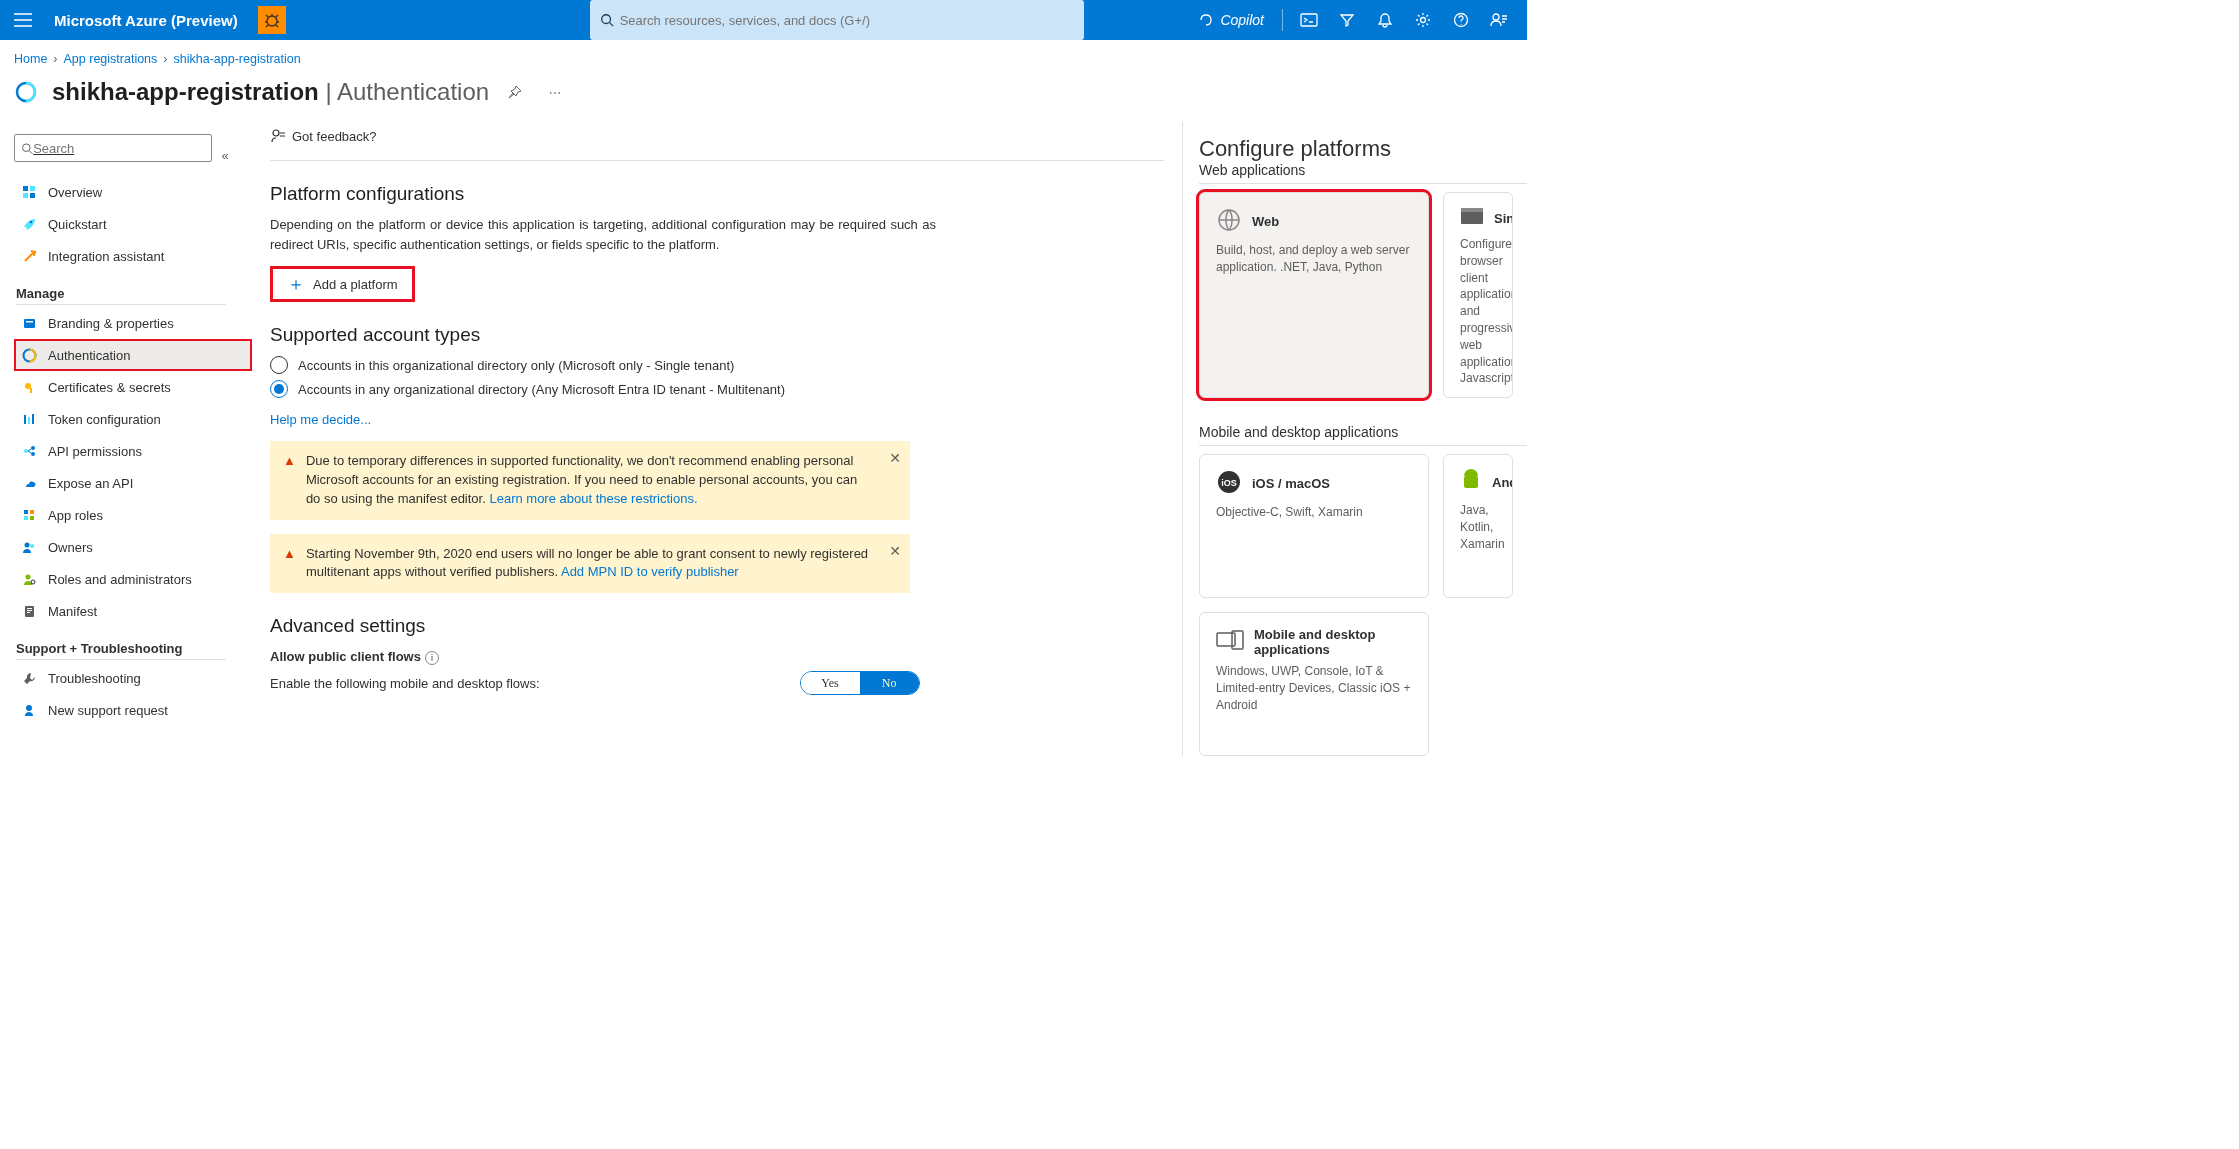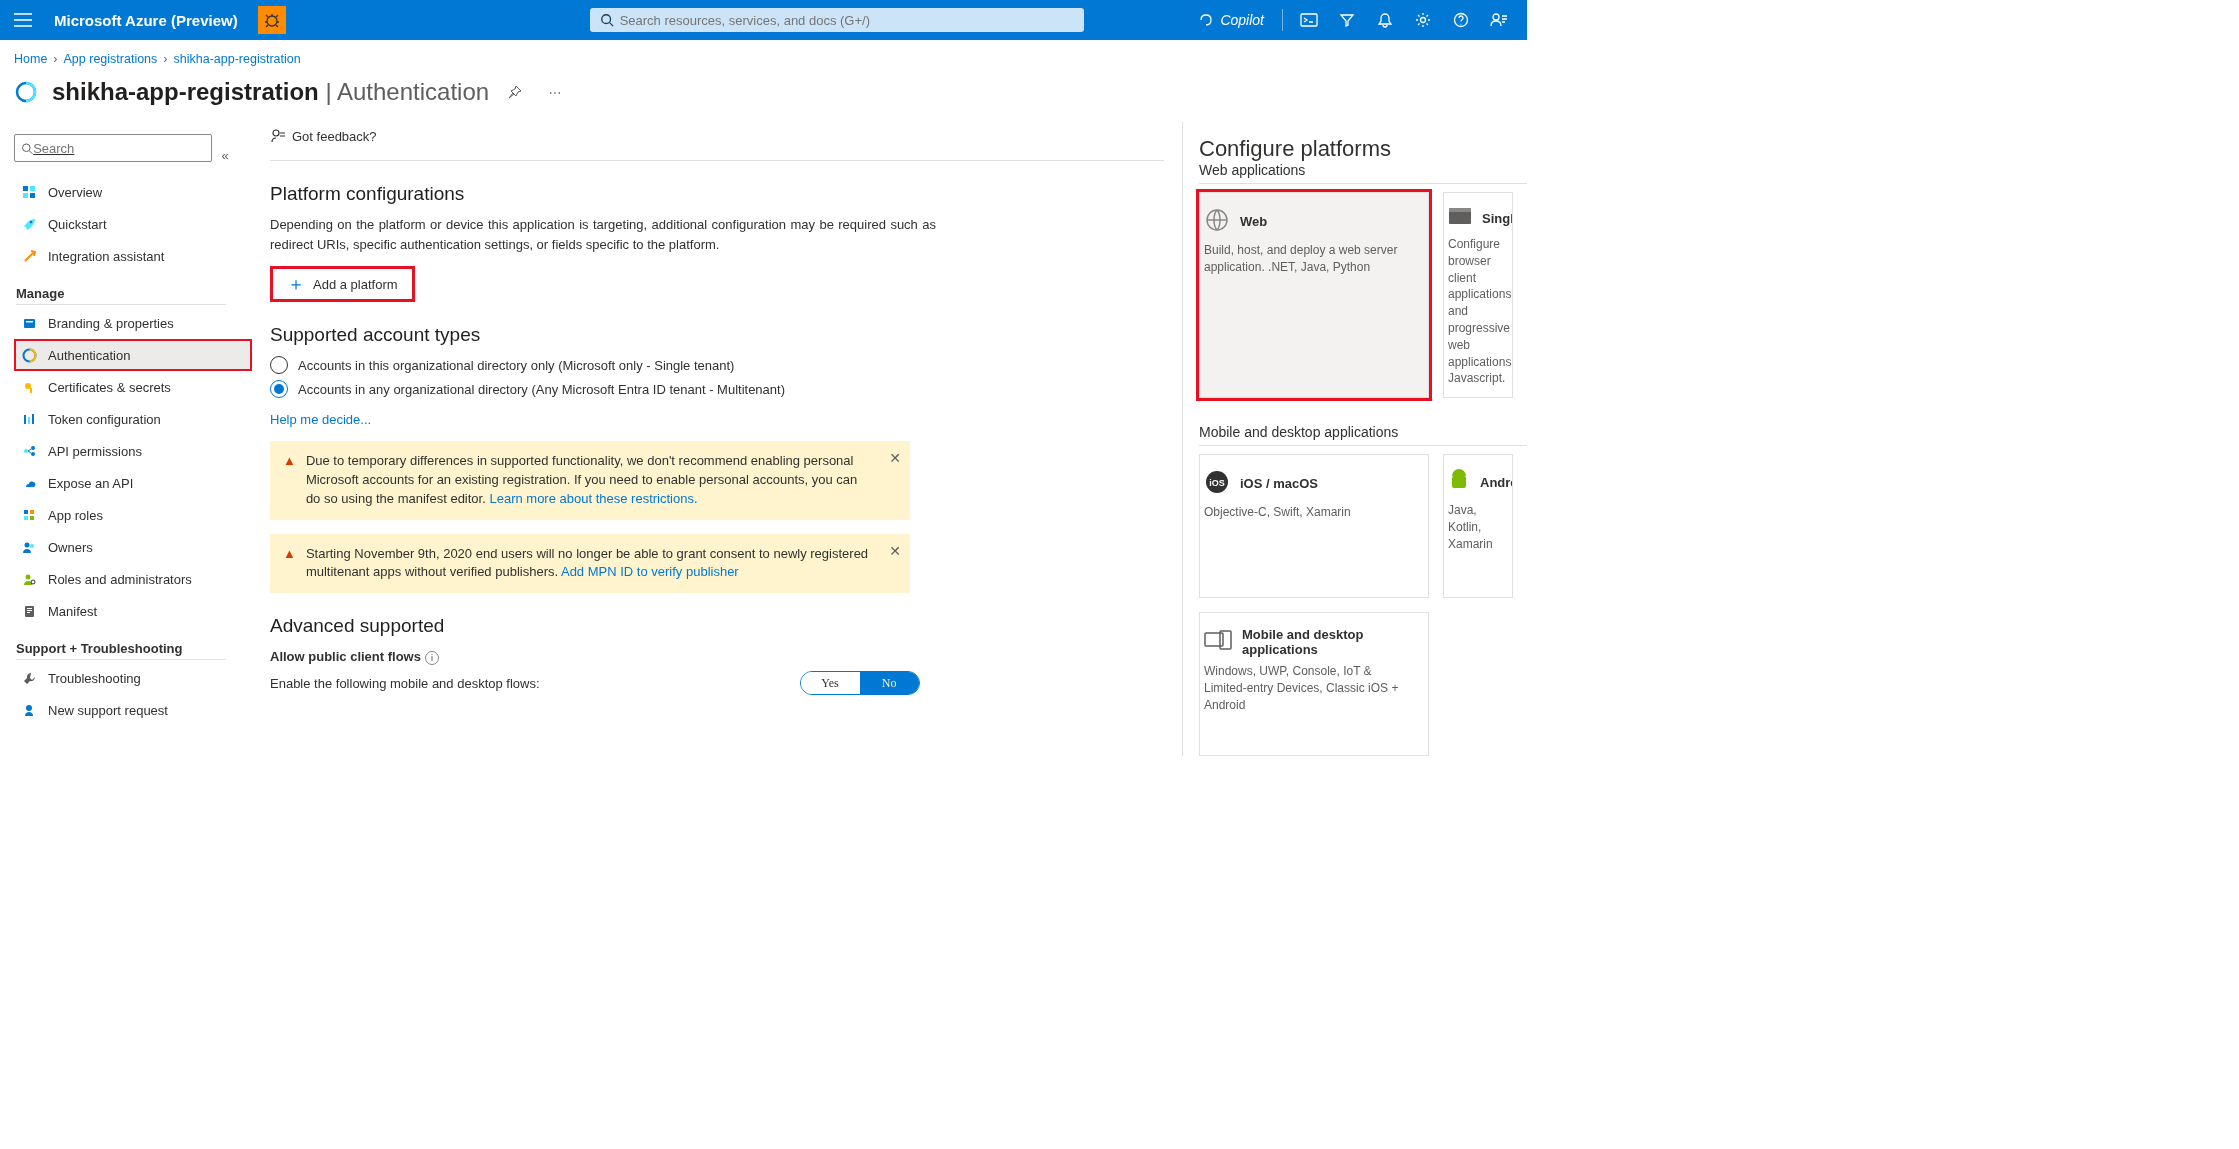--- a/index.html
+++ b/index.html
@@ -3,21 +3,21 @@
 <meta charset="utf-8">
 <style>
 *{box-sizing:border-box;margin:0;padding:0;font-family:"Segoe UI",Arial,sans-serif;}
 body{background:#fff;color:#323130;font-size:13px;width:1527px;}
 
 .top-bar{height:40px;background:#0078d4;color:#fff;display:flex;align-items:center;padding:0 6px;gap:4px;}
 .top-bar .ham{width:34px;height:34px;display:flex;align-items:center;justify-content:center;cursor:pointer;}
 .top-bar .ham svg{stroke:#fff;}
 .brand{font-size:15px;font-weight:600;padding:0 10px;white-space:nowrap;}
 .bug-btn{width:28px;height:28px;background:#ff8c00;display:flex;align-items:center;justify-content:center;margin-left:6px;}
-.top-search{flex:0 0 494px;height:24px;background:#cce4f7;border-radius:3px;display:flex;align-items:center;padding:0 10px;margin-left:300px;}
+.top-search{flex:0 0 494px;height:40px;background:#cce4f7;border-radius:3px;display:flex;align-items:center;padding:0 10px;margin-left:300px;}
 .top-search input{border:none;background:transparent;color:#1b3a57;width:100%;outline:none;font-size:13px;}
 .top-search svg{flex:0 0 auto;margin-right:6px;}
 .top-right{margin-left:auto;display:flex;align-items:center;gap:2px;padding-right:4px;}
 .top-icon{width:36px;height:36px;display:flex;align-items:center;justify-content:center;cursor:pointer;}
 .top-icon svg{stroke:#fff;fill:none;}
 .copilot{display:flex;align-items:center;gap:6px;padding:0 10px;font-size:14px;font-style:italic;}
 .vsep{width:1px;height:22px;background:rgba(255,255,255,0.45);margin:0 6px;}
 
 .page{display:flex;}
 .left{flex:0 0 252px;padding:12px 0 0 14px;}
@@ -63,21 +63,21 @@
 .info-icn{display:inline-block;width:14px;height:14px;border:1px solid #8a8886;border-radius:50%;font-size:9px;text-align:center;line-height:12px;color:#8a8886;margin-left:4px;}
 .toggle{display:inline-flex;width:120px;height:24px;border:1px solid #0078d4;border-radius:12px;overflow:hidden;margin-left:260px;}
 .toggle div{flex:1;display:flex;align-items:center;justify-content:center;font-size:12px;cursor:pointer;font-family:Liberation Serif, serif;}
 .toggle .yes{background:#fff;color:#323130;}
 .toggle .no{background:#0078d4;color:#fef9c3;}
 
 .blade-title{font-size:22px;font-weight:400;}
 .blade-sub{font-size:14px;color:#323130;margin-bottom:10px;position:relative;}
 .blade-sub::after{content:"";position:absolute;bottom:-6px;left:0;right:-60px;height:1px;background:#e1dfdd;}
 .cards{display:flex;gap:14px;margin-top:14px;}
-.card{width:230px;min-height:144px;border:1px solid #e1dfdd;border-radius:0;padding:14px 14px 10px 4px;cursor:pointer;background:#fff;}
+.card{width:230px;min-height:144px;border:1px solid #e1dfdd;border-radius:6px;padding:14px 14px 10px 16px;cursor:pointer;background:#fff;}
 .card.hl{outline:3px solid #e81123;background:#f3f2f1;}
 .card-head{display:flex;align-items:center;gap:10px;margin-bottom:6px;font-weight:600;color:#323130;}
 .card-desc{font-size:12px;color:#605e5c;line-height:1.4;}
 .card.trunc{width:70px;overflow:hidden;}
 </style>
 </head>
 <body>
 
 <div class="top-bar">
   <div class="ham">
@@ -362,21 +362,21 @@
     <span class="aicon">▲</span>
     <div><span>Due to temporary differences in supported functionality, we don't recommend enabling personal Microsoft accounts for an existing registration. If you need to enable personal accounts, you can do so using the manifest editor. </span><a class="link">Learn more about these restrictions.</a></div>
     <span class="ax">✕</span>
   </div>
   <div class="alert">
     <span class="aicon">▲</span>
     <div><span>Starting November 9th, 2020 end users will no longer be able to grant consent to newly registered multitenant apps without verified publishers. </span><a class="link">Add MPN ID to verify publisher</a></div>
     <span class="ax">✕</span>
   </div>
 
-  <div class="sect-h">Advanced supported</div>
+  <div class="sect-h">Advanced settings</div>
   <div class="adv-sub"><span>Allow public client flows</span><span class="info-icn">i</span></div>
   <div style="display:flex;align-items:center;margin-top:6px">
     <span>Enable the following mobile and desktop flows:</span>
     <div class="toggle">
       <div class="yes">Yes</div>
       <div class="no">No</div>
     </div>
   </div>
 </div>
 

